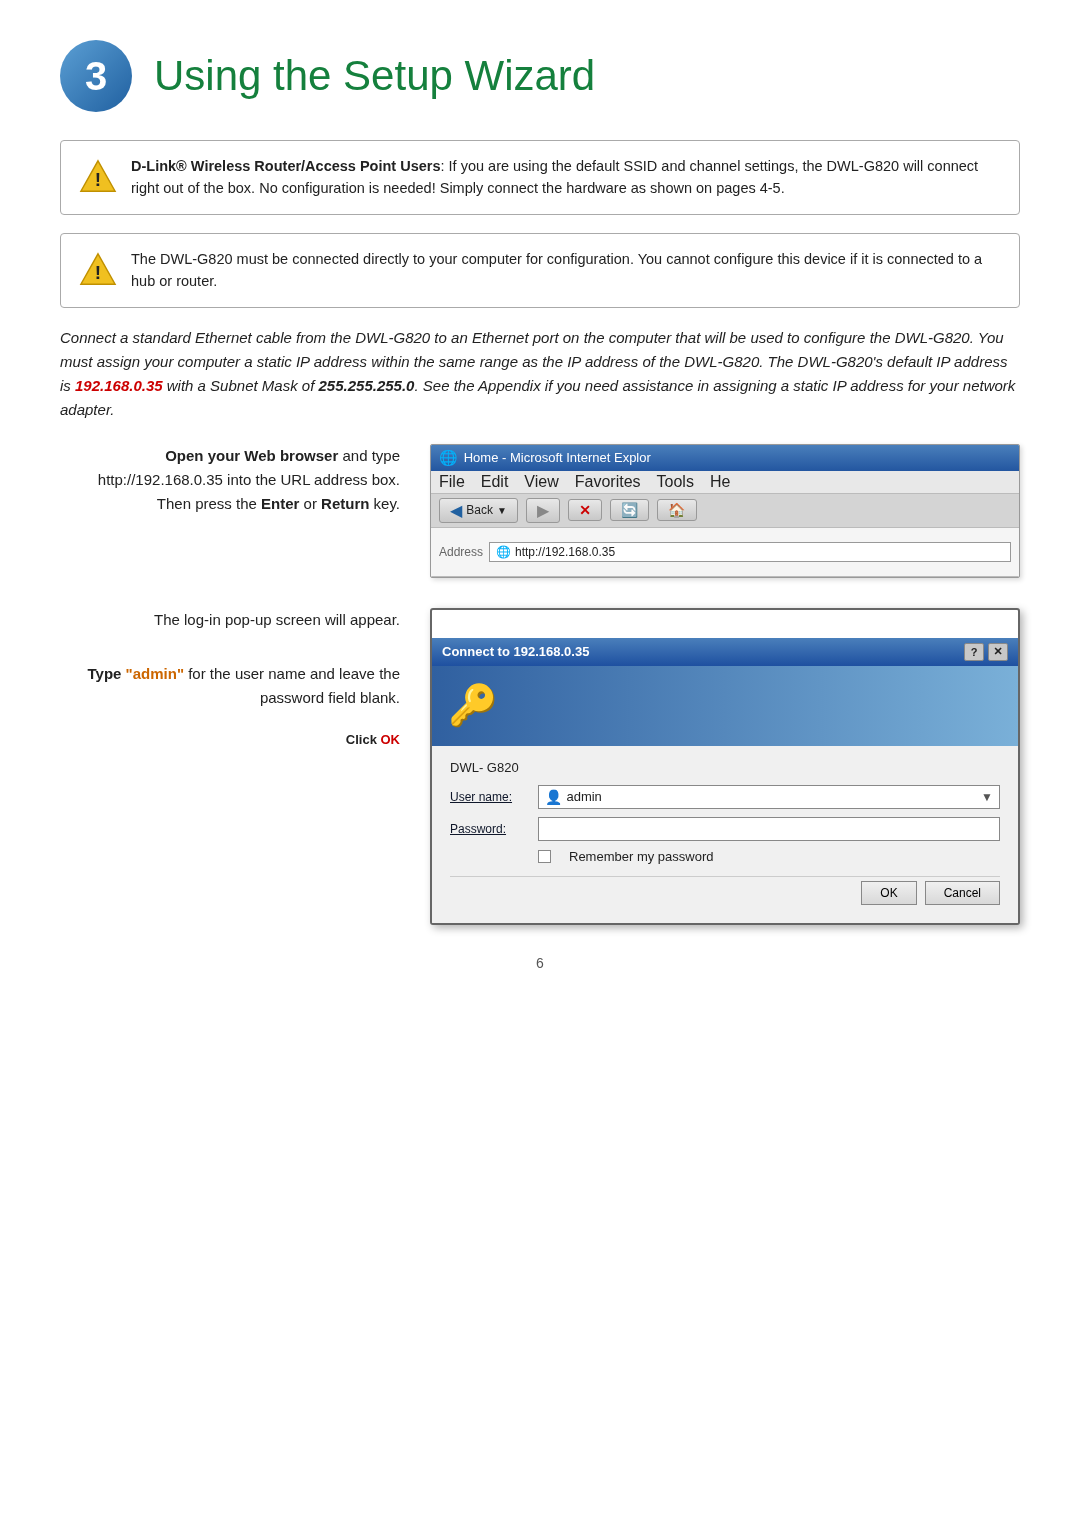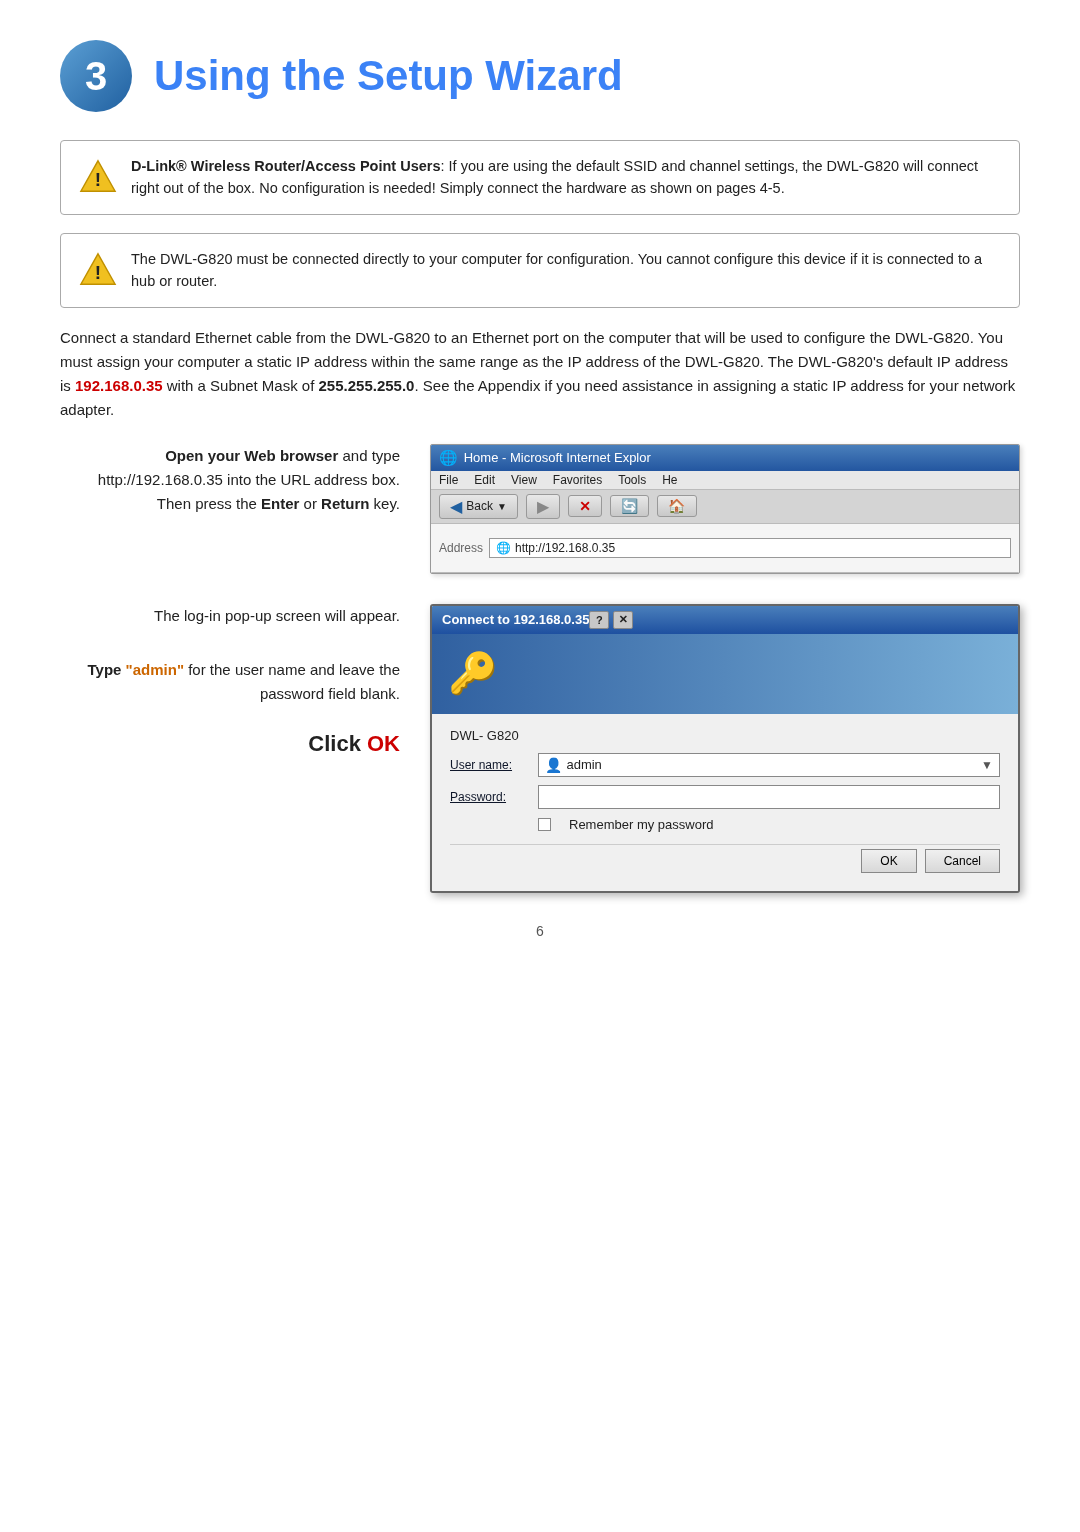--- a/index.html
+++ b/index.html
@@ -28,22 +28,22 @@
       align-items: center;
       justify-content: center;
       color: #fff;
       font-size: 40px;
       font-weight: bold;
       flex-shrink: 0;
       margin-right: 22px;
     }
     .page-title {
       font-size: 42px;
-      font-weight: bold;
-      color: #3b82f6;
+      font-weight: normal;
+      color: #15803d;
     }
 
     
     .warning-box {
       border: 1.5px solid #aaa;
       border-radius: 4px;
       padding: 14px 18px;
       margin-bottom: 18px;
       display: flex;
       align-items: flex-start;
@@ -64,20 +64,21 @@
     .warning-text strong {
       font-weight: bold;
     }
 
     
     .body-text {
       font-size: 15px;
       line-height: 1.6;
       margin-bottom: 22px;
       color: #222;
+      font-style: italic;
     }
     .body-text .ip-red { color: #cc0000; font-weight: bold; }
 
     
     .two-col {
       display: flex;
       gap: 30px;
       margin-bottom: 30px;
       align-items: flex-start;
     }
@@ -108,21 +109,21 @@
       align-items: center;
       gap: 6px;
     }
     .ie-titlebar-icon {
       font-size: 15px;
     }
     .ie-menubar {
       background: #e8e8e8;
       border-bottom: 1px solid #bbb;
       padding: 2px 8px;
-      font-size: 12px;
+      font-size: 16px;
       color: #222;
       display: flex;
       gap: 16px;
     }
     .ie-toolbar {
       background: #d4d4d4;
       border-bottom: 1px solid #bbb;
       padding: 4px 8px;
       display: flex;
       align-items: center;
@@ -173,20 +174,22 @@
       box-shadow: 3px 3px 8px rgba(0,0,0,0.3);
     }
     .login-titlebar {
       background: linear-gradient(to bottom, #4a7fbb, #1e50a0);
       color: #fff;
       font-size: 13px;
       font-weight: bold;
       padding: 5px 10px;
       display: flex;
       align-items: center;
+      justify-content: space-between;
+      margin-top: 28px;
     }
     .login-titlebar-btns {
       display: flex;
       gap: 4px;
     }
     .titlebar-btn {
       width: 20px;
       height: 18px;
       background: #c8c8c8;
       border: 1px solid #888;
@@ -277,21 +280,21 @@
       cursor: pointer;
     }
     .type-admin-text {
       font-size: 15px;
       line-height: 1.6;
       margin-bottom: 20px;
     }
     .type-admin-text .bold-orange { font-weight: bold; color: #cc6600; }
     .type-admin-text strong { font-weight: bold; }
     .click-ok-text {
-      font-size: 22px;
+      font-size: 13px;
       font-weight: bold;
       color: #222;
       margin-left: 48px;
     }
     .click-ok-text .ok-red { color: #cc0000; font-weight: bold; }
 
     
     .page-number {
       text-align: center;
       margin-top: 30px;

